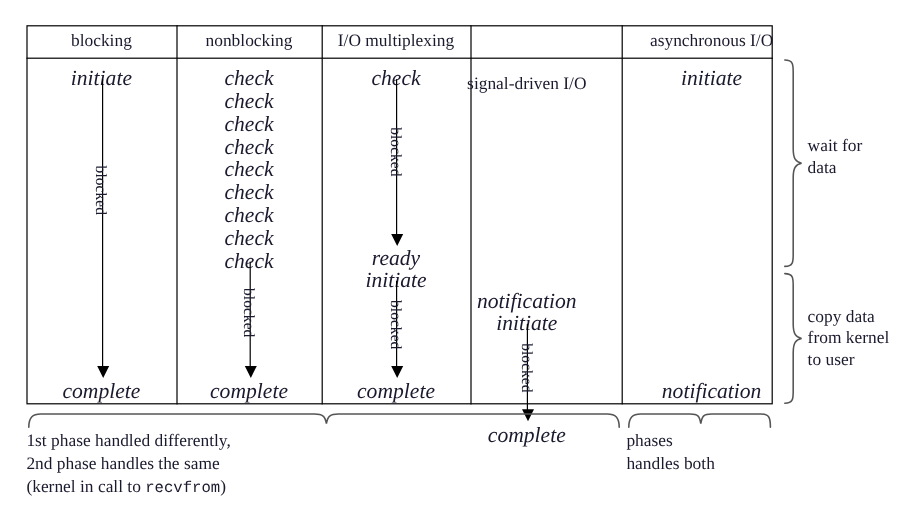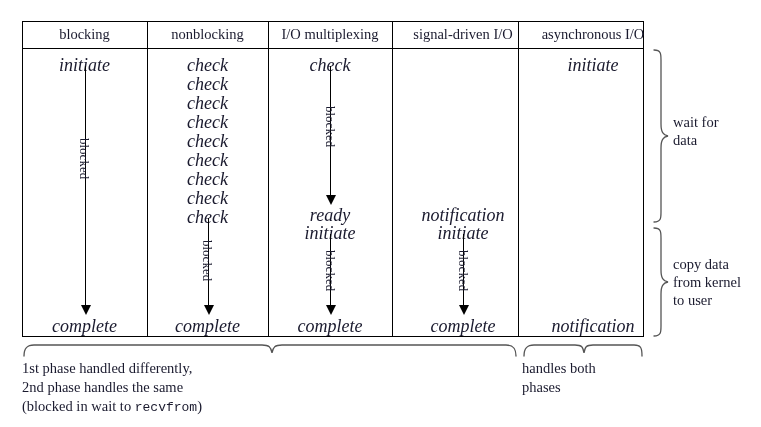--- a/index.html
+++ b/index.html
@@ -169,21 +169,21 @@
     <div class="cell" style="top:37px;">check</div>
     <div class="arrow" style="left:62px; top:45px; height:130px;"></div>
     <div class="vlabel" style="left:68.5px; top:85px;">blocked</div>
     <div class="cell" style="top:187px;">ready</div>
     <div class="cell" style="top:205px;">initiate</div>
     <div class="arrow" style="left:62px; top:213px; height:72px;"></div>
     <div class="vlabel" style="left:68.5px; top:229px;">blocked</div>
     <div class="cell" style="top:298px;">complete</div>
   </div>
 
-  <div class="col" style="left:400px; width:126px;">
+  <div class="col" style="left:376px; width:126px;margin-top:36px;">
     <div class="col-head">signal-driven I/O</div>
     <div class="cell" style="top:187px;">notification</div>
     <div class="cell" style="top:205px;">initiate</div>
     <div class="arrow" style="left:63px; top:213px; height:72px;"></div>
     <div class="vlabel" style="left:69.5px; top:229px;">blocked</div>
     <div class="cell" style="top:298px;">complete</div>
   </div>
 
   <div class="col" style="left:518px; width:150px;">
     <div class="col-head">asynchronous I/O</div>
@@ -213,26 +213,26 @@
   </div>
 
   <div class="brace" style="position:absolute; left:22px; top:342px;">
     <svg width="496" height="16">
       <path d="M 2,14 C 2,6 5,3 12,3 L 240,3 C 247,3 249,5 250,11 C 251,5 253,3 260,3 L 484,3 C 491,3 494,6 494,14"></path>
     </svg>
   </div>
   <div class="cap" style="left:22px; top:359px; width:496px;">
     <div>1st phase handled differently,</div>
     <div>2nd phase handles the same</div>
-    <div><span>(blocked in wait to </span><span class="mono">recvfrom</span><span>)</span></div>
+    <div><span>(kernel in call to </span><span class="mono">recvfrom</span><span>)</span></div>
   </div>
 
   <div class="brace" style="position:absolute; left:522px; top:342px;">
     <svg width="122" height="16">
       <path d="M 2,14 C 2,6 5,3 12,3 L 53,3 C 60,3 61,5 62,11 C 63,5 64,3 71,3 L 112,3 C 119,3 120,6 120,14"></path>
     </svg>
   </div>
   <div class="cap" style="left:522px; top:359px; width:122px;">
+    <div>phases</div>
     <div>handles both</div>
-    <div>phases</div>
   </div>
 
 </div>
 
 </body></html>

